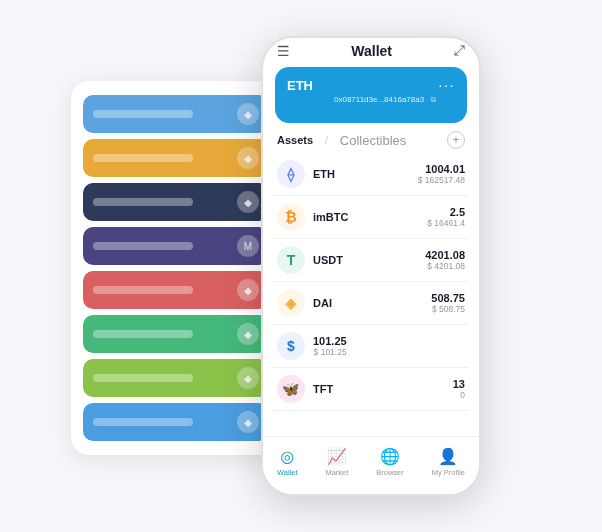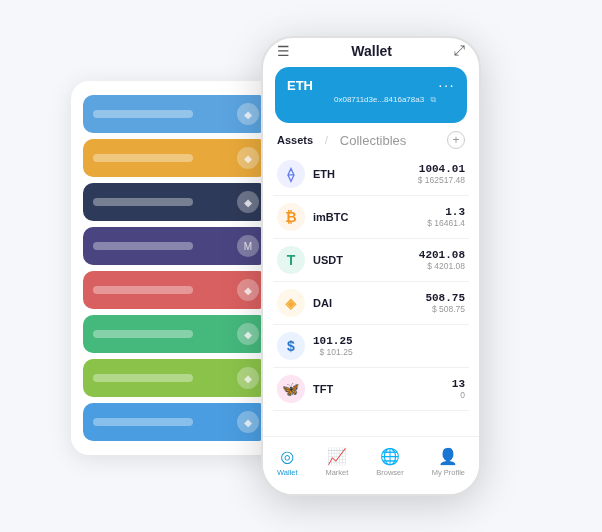--- a/index.html
+++ b/index.html
@@ -244,21 +244,20 @@
     }
 
     .asset-amounts {
       text-align: right;
     }
 
     .asset-amount {
       font-size: 11px;
       font-weight: 600;
       color: #1a1a2e;
-      font-family: Liberation Mono, monospace;
     }
 
     .asset-usd {
       font-size: 8.5px;
       color: #999;
     }
 
     
     .bottom-nav {
       position: absolute;
@@ -375,21 +374,21 @@
           <span class="asset-name">ETH</span>
           <div class="asset-amounts">
             <div class="asset-amount">1004.01</div>
             <div class="asset-usd">$ 162517.48</div>
           </div>
         </div>
         <div class="asset-item">
           <div class="asset-icon" style="background: rgb(255, 245, 234); color: rgb(247, 147, 26); font-weight: 700;">₿</div>
           <span class="asset-name">imBTC</span>
           <div class="asset-amounts">
-            <div class="asset-amount">1.3</div>
+            <div class="asset-amount">2.5</div>
             <div class="asset-usd">$ 16461.4</div>
           </div>
         </div>
         <div class="asset-item">
           <div class="asset-icon" style="background: rgb(230, 247, 242); color: rgb(38, 161, 123); font-weight: 700;">T</div>
           <span class="asset-name">USDT</span>
           <div class="asset-amounts">
             <div class="asset-amount">4201.08</div>
             <div class="asset-usd">$ 4201.08</div>
           </div>

